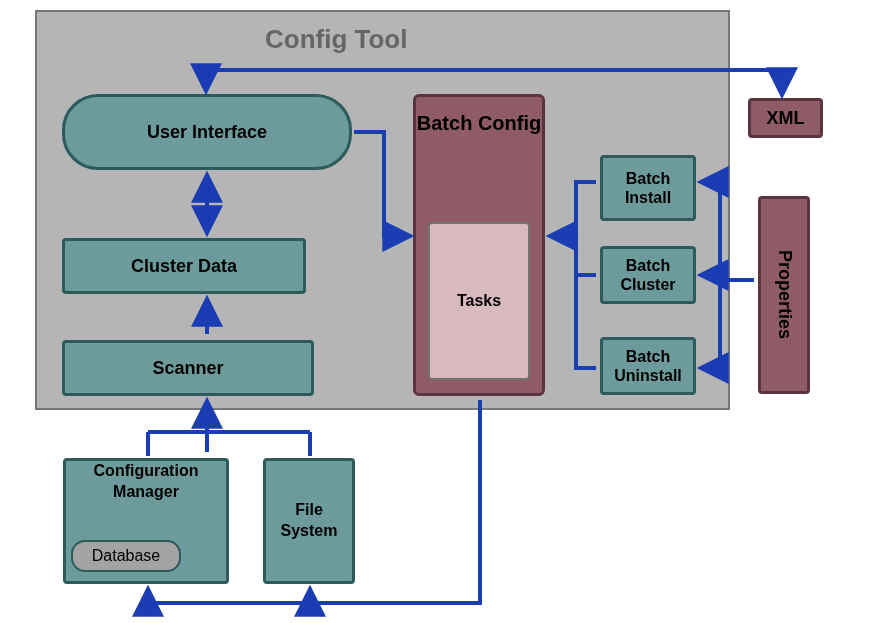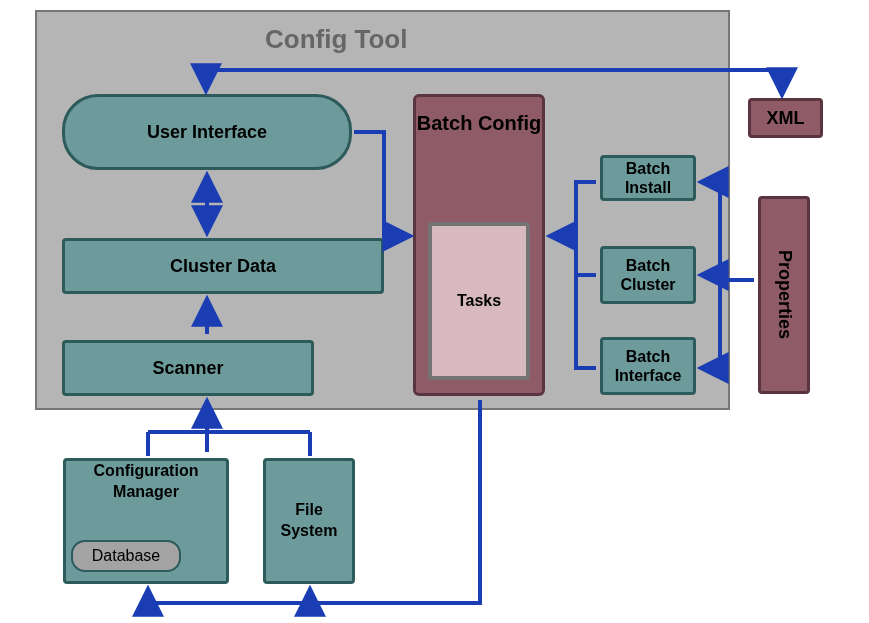--- a/index.html
+++ b/index.html
@@ -53,21 +53,21 @@
     border: 3px solid #5a3540;
     border-radius: 6px;
     display: flex;
     flex-direction: column;
     align-items: center;
     justify-content: flex-start;
     padding-top: 14px;
   }
   .tasks-inner {
     background: #d9b9c0;
-    border: 4px solid #737373;
+    border: 2px solid #737373;
     border-radius: 4px;
   }
   .db-inner {
     background: #a3a3a3;
     border: 2px solid #2d5a5a;
     border-radius: 14px;
     font-weight: normal;
   }
   .lbl16 { font-size: 16px; }
   .lbl18 { font-size: 18px; }
@@ -89,43 +89,43 @@
 <div class="canvas">
 
   <div class="box container-main" style="left:35px; top:10px; width:695px; height:400px;"></div>
 
   <div class="title-main" style="left:265px; top:24px;">Config Tool</div>
 
   <div class="box teal rounded lbl18" style="left:62px; top:94px; width:290px; height:76px;">
     <span>User Interface</span>
   </div>
 
-  <div class="box teal lbl18" style="left:62px; top:238px; width:322px; height:56px;">
+  <div class="box teal lbl18" style="left:62px; top:238px; width:244px; height:56px;">
     <span>Cluster Data</span>
   </div>
 
   <div class="box teal lbl18" style="left:62px; top:340px; width:252px; height:56px;">
     <span>Scanner</span>
   </div>
 
   <div class="box maroon-container lbl20" style="left:413px; top:94px; width:132px; height:302px;">
     <span style="line-height:1.25;">Batch Config</span>
   </div>
   <div class="box tasks-inner lbl16" style="left:428px; top:222px; width:102px; height:158px;">
     <span>Tasks</span>
   </div>
 
-  <div class="box teal lbl16" style="left:600px; top:155px; width:96px; height:46px; line-height:1.2;">
+  <div class="box teal lbl16" style="left:600px; top:155px; width:96px; height:66px; line-height:1.2;">
     <span>Batch Install</span>
   </div>
   <div class="box teal lbl16" style="left:600px; top:246px; width:96px; height:58px; line-height:1.2;">
     <span>Batch Cluster</span>
   </div>
   <div class="box teal lbl16" style="left:600px; top:337px; width:96px; height:58px; line-height:1.2;">
-    <span>Batch Interface</span>
+    <span>Batch Uninstall</span>
   </div>
 
   <div class="box maroon lbl18" style="left:748px; top:98px; width:75px; height:40px;">
     <span>XML</span>
   </div>
 
   <div class="box maroon lbl18 vertical-text" style="left:758px; top:196px; width:52px; height:198px;">
     <span>Properties</span>
   </div>
 

